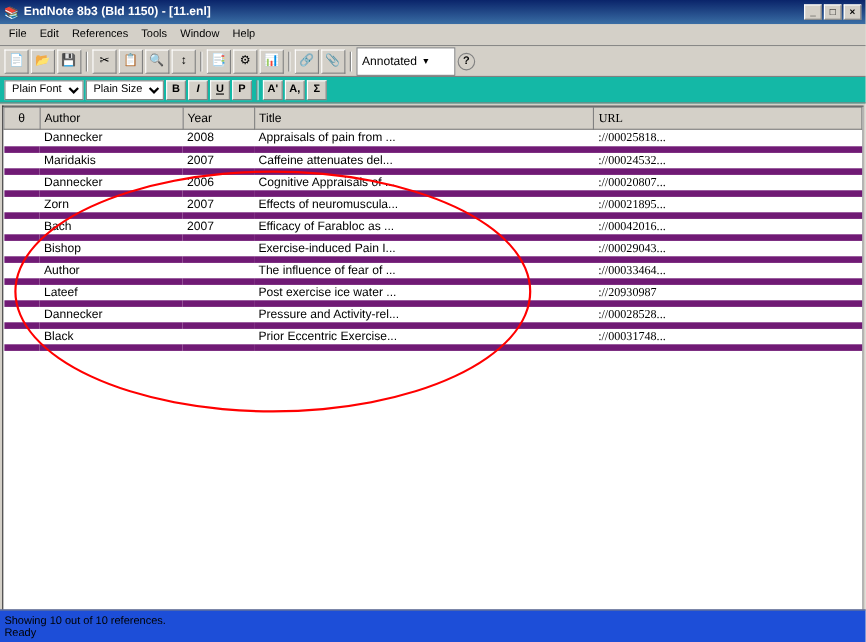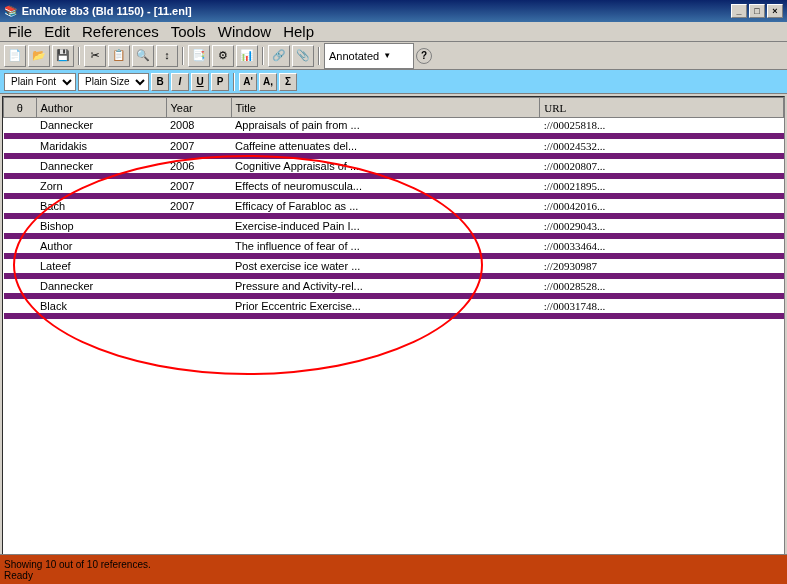--- a/index.html
+++ b/index.html
@@ -50,21 +50,21 @@
     .menu-bar {
       background: #d4d0c8;
       height: 20px;
       display: flex;
       align-items: center;
       padding: 0 2px;
       border-bottom: 1px solid #808080;
     }
     .menu-item {
       padding: 2px 6px;
-      font-size: 15px;
+      font-size: 10px;
       cursor: pointer;
       height: 18px;
       display: flex;
       align-items: center;
     }
 
     
     .toolbar {
       background: #d4d0c8;
       height: 28px;
@@ -103,21 +103,21 @@
       align-items: center;
       gap: 4px;
       min-width: 90px;
     }
     .toolbar-dropdown-arrow {
       font-size: 8px;
     }
 
     
     .format-bar {
-      background: #7dd3fc;
+      background: #14b8a6;
       height: 24px;
       display: flex;
       align-items: center;
       padding: 2px 4px;
       border-bottom: 1px solid #808080;
       gap: 2px;
     }
     .format-select {
       height: 18px;
       background: white;
@@ -205,21 +205,21 @@
       z-index: 10;
     }
 
     
     .status-bar {
       position: absolute;
       bottom: 0;
       left: 0;
       right: 0;
       height: 30px;
-      background: #c2410c;
+      background: #1d4ed8;
       border-top: 1px solid #808080;
       display: flex;
       flex-direction: column;
       justify-content: center;
       padding: 0 4px;
     }
     .status-text {
       font-size: 10px;
       color: #000;
     }

